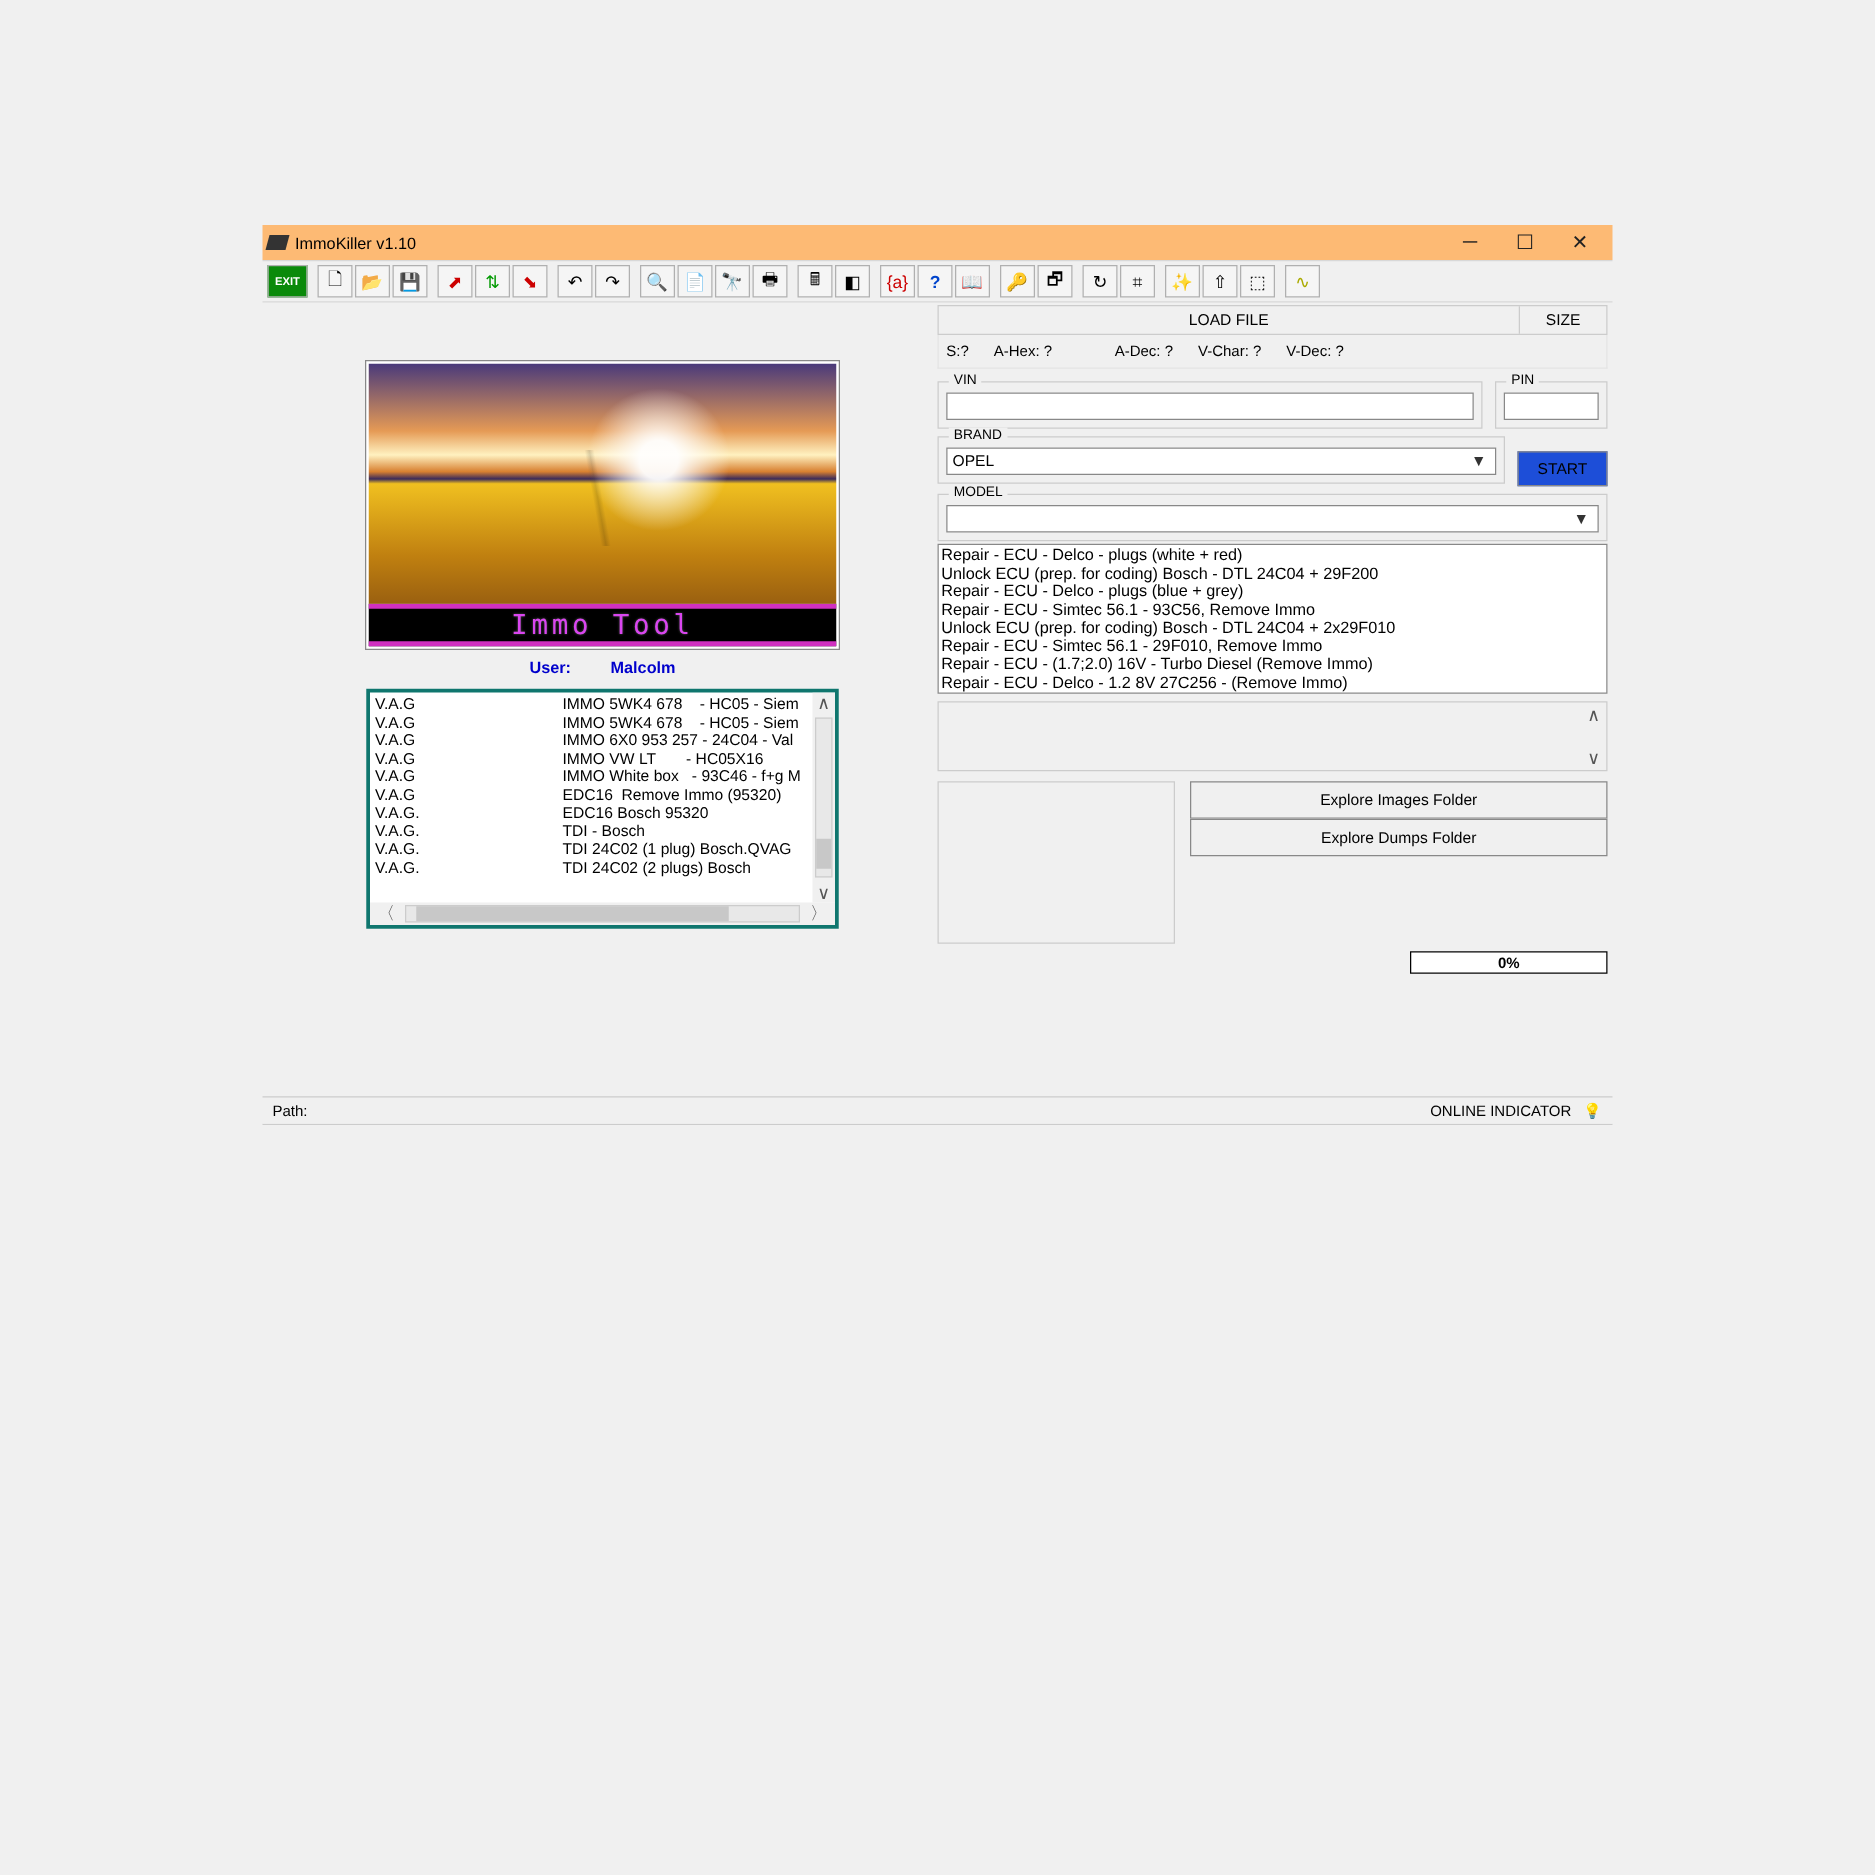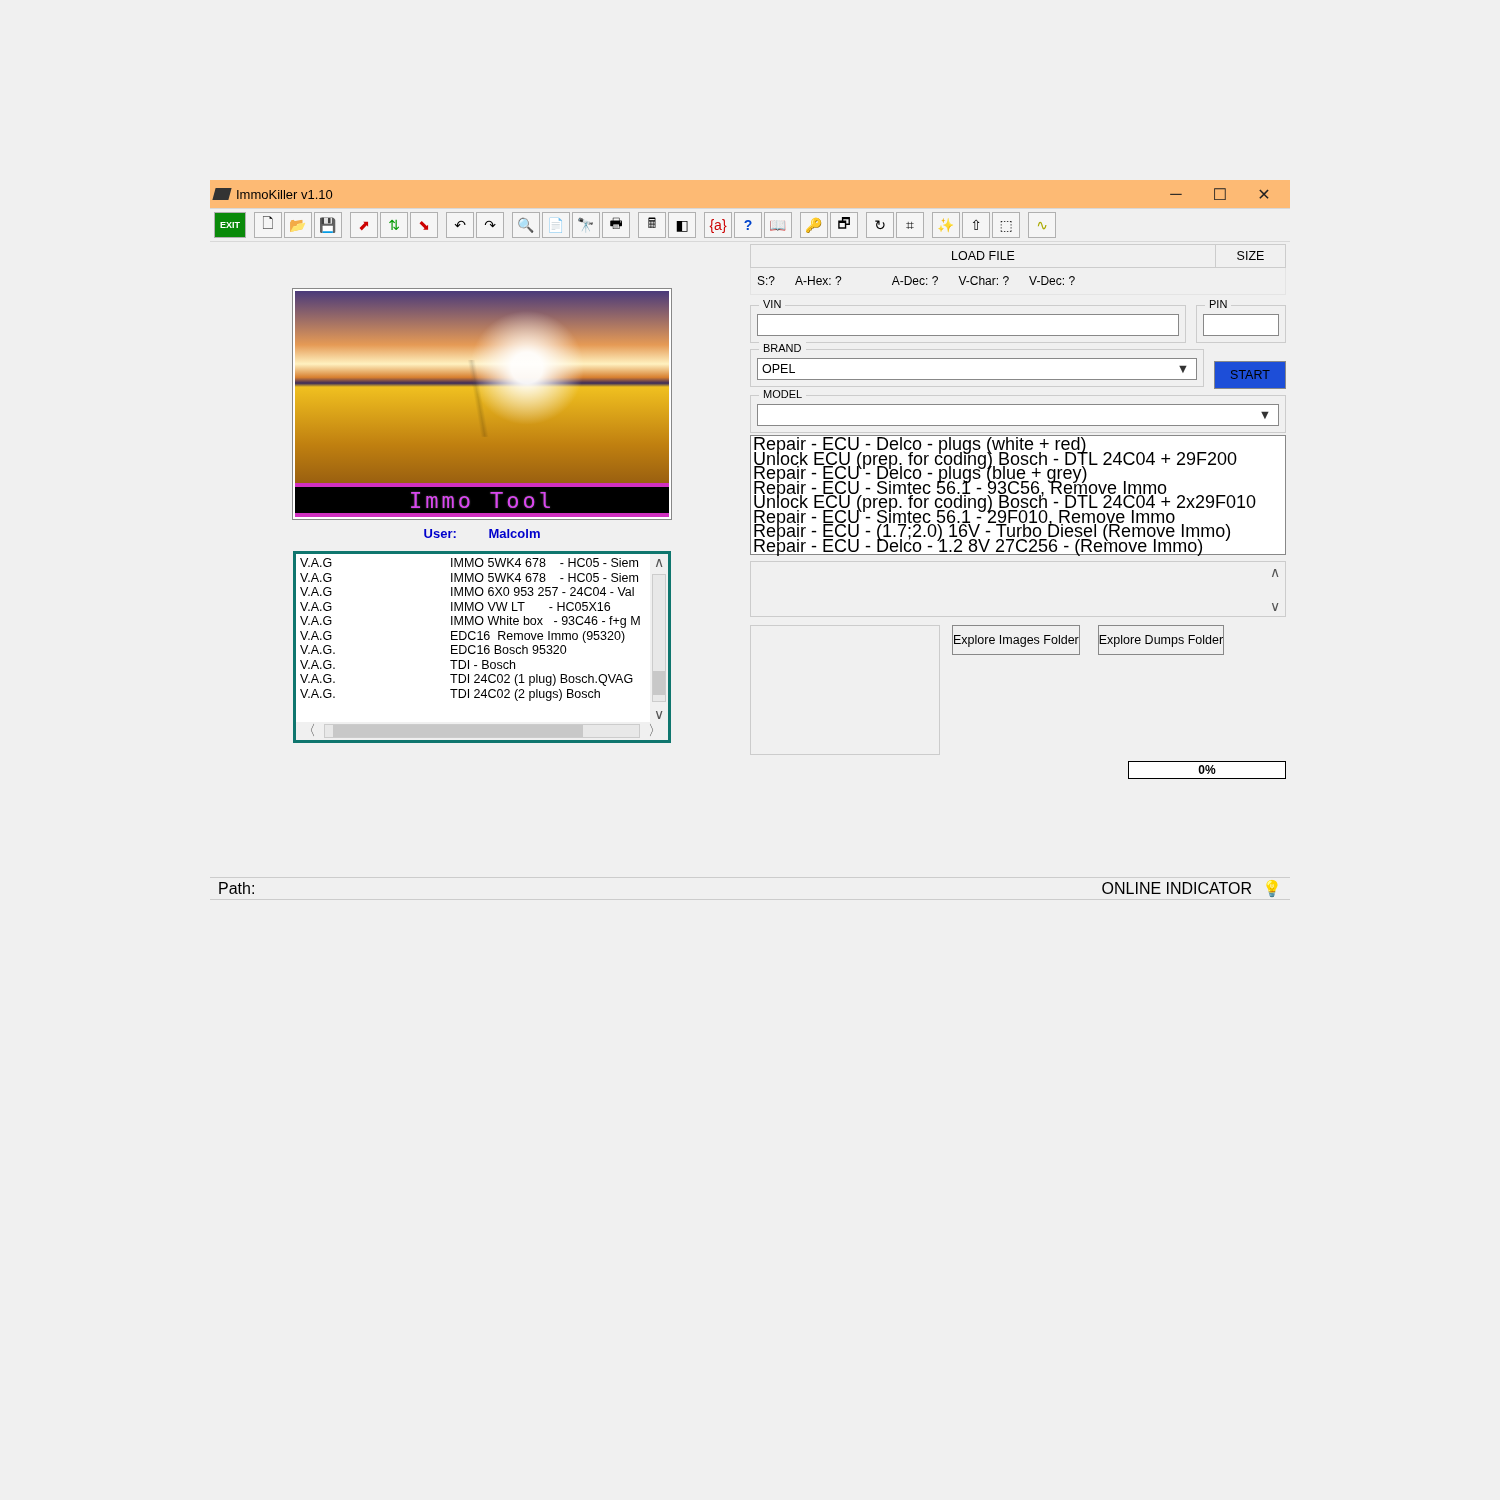--- a/index.html
+++ b/index.html
@@ -41,30 +41,30 @@
 .group .glabel{ position:absolute; top:-8px; left:8px; background:#f0f0f0; padding:0 4px; font-size:11px;}
 .textfield{ width:100%; height:22px; border:1px solid #888; background:#fff;}
 .row-vp{ display:flex; gap:10px; margin-top:4px;}
 .row-vp .group{ flex:1; margin-top:6px;}
 .row-vp .pin-group{ width:90px; flex:0 0 90px;}
 .row-bs{ display:flex; gap:10px; align-items:flex-start;}
 .row-bs .brand-group{ flex:1;}
 .start-btn{ width:72px; height:28px; border:1px solid #888; background:#1d4ed8; margin-top:18px; font-size:12.5px;}
 .combo{ width:100%; height:22px; border:1px solid #888; background:#fff; display:flex; align-items:center; padding:0 4px; font-size:12.5px; justify-content:space-between;}
 .combo .carrow{ width:18px; text-align:center; color:#333;}
-.model-drop{ margin-top:2px; border:1px solid #888; background:#fff; font-size:18px; line-height:14.5px; padding:1px 2px;}
+.model-drop{ margin-top:2px; border:1px solid #888; background:#fff; font-size:13px; line-height:14.5px; padding:1px 2px;}
 .buffer-box{ border:1px solid #ccc; margin-top:6px; height:56px; position:relative; background:#f0f0f0;}
 .buf-scroll{ position:absolute; right:2px; top:2px; bottom:2px; width:16px; background:#f0f0f0; display:flex; flex-direction:column; justify-content:space-between; align-items:center;}
 .explore-row{ display:flex; gap:0; margin-top:8px;}
 .preview-box{ width:190px; height:130px; border:1px solid #ccc; background:#f0f0f0;}
-.explore-btns{ flex:1; display:flex; flex-direction:row; gap:18px; padding-left:12px;}
+.explore-btns{ flex:1; display:flex; flex-direction:column; gap:0; padding-left:12px;}
 .exp-btn{ height:30px; border:1px solid #888; background:#f0f0f0; font-size:12.5px;}
 .progress-wrap{ display:flex; justify-content:flex-end; margin-top:6px;}
 .progress{ width:158px; height:18px; border:1px solid #000; background:#fff; display:flex; align-items:center; justify-content:center; font-weight:bold; font-size:12px;}
-.statusbar{ height:22px; border-top:1px solid #ccc; background:#f0f0f0; display:flex; align-items:center; padding:0 8px; font-size:16px; margin-top:10px;}
+.statusbar{ height:22px; border-top:1px solid #ccc; background:#f0f0f0; display:flex; align-items:center; padding:0 8px; font-size:12px; margin-top:10px;}
 .statusbar .sb-left{ }
 .statusbar .sb-spacer{ flex:1; }
 .statusbar .sb-right{ display:flex; align-items:center; gap:10px;}
 .hscroll .track{ flex:1; height:14px; background:#e8e8e8; margin:0 6px; border:1px solid #ccc;}
 .hscroll .thumb{ width:250px; height:12px; background:#c8c8c8; margin-left:8px;}
 .vscroll .track{ flex:1; width:14px; background:#e8e8e8; margin:4px 0; border:1px solid #ccc; position:relative;}
 .vscroll .thumb{ width:12px; height:24px; background:#c8c8c8; position:absolute; bottom:6px; left:0;}
 </style>
 </head>
 <body>

